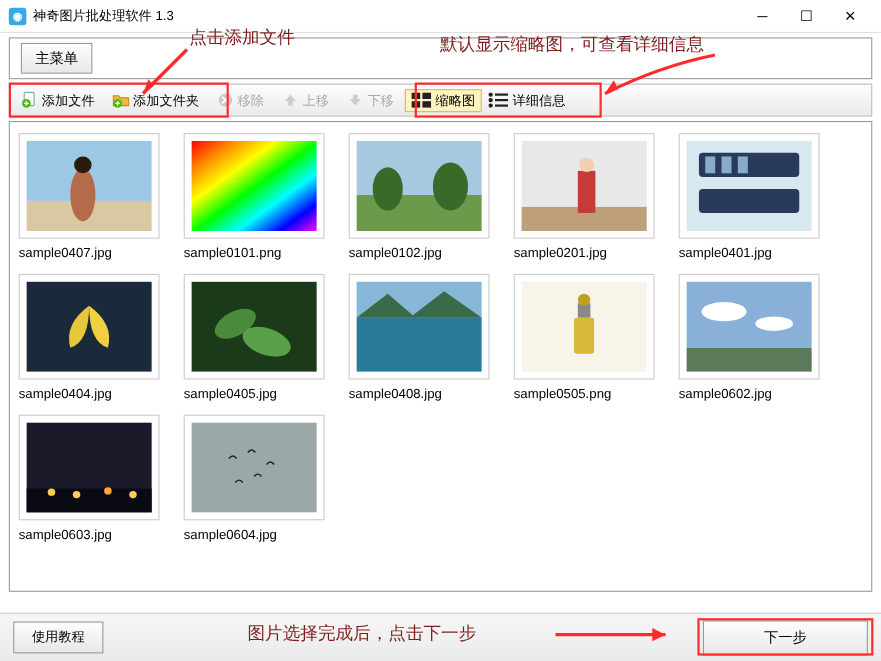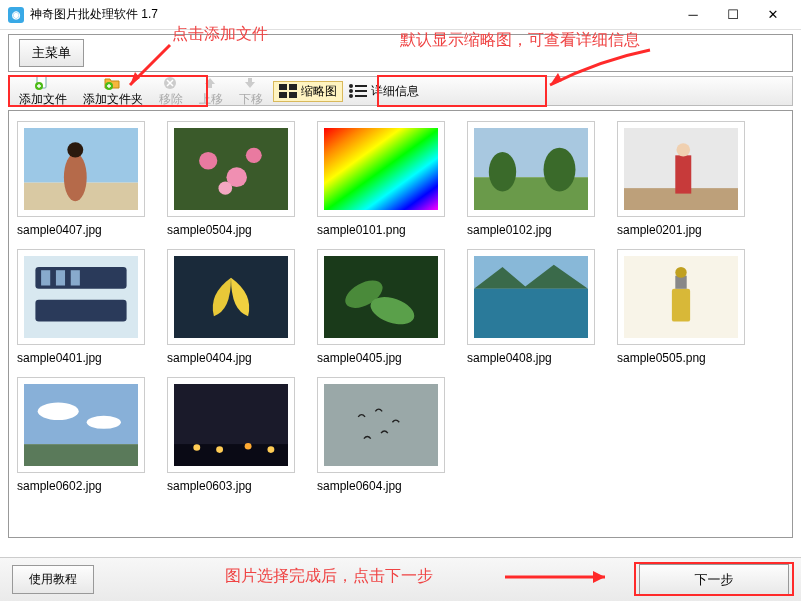--- a/index.html
+++ b/index.html
@@ -7,51 +7,51 @@
 .titlebar { height: 30px; background: #fff; border-bottom: 1px solid #e0e0e0; display: flex; align-items: center; padding: 0 8px; }
 .titlebar .icon { width: 16px; height: 16px; background: #39a9e6; border-radius: 3px; margin-right: 6px; display: flex; align-items: center; justify-content: center; color: #fff; font-size: 10px; font-weight: bold; }
 .titlebar .title { flex: 1; font-size: 12px; }
 .titlebar .winbtn { width: 40px; height: 28px; display: flex; align-items: center; justify-content: center; cursor: pointer; font-size: 13px; }
 
 .step-header { margin: 4px 8px 0 8px; border: 1px solid #999; display: flex; align-items: center; padding: 6px 10px; height: 38px; }
 .step-header .steptxt { font-size: 16px; flex: 1; }
 .mainmenu-btn { border: 1px solid #999; background: linear-gradient(#fdfdfd,#e8e8e8); padding: 4px 12px; cursor: pointer; font-size: 13px; text-align: right; }
 
 .toolbar { margin: 4px 8px 0 8px; background: linear-gradient(#fdfdfd,#eaeaea); border: 1px solid #bbb; height: 30px; display: flex; align-items: center; padding: 0 4px; position: relative; }
-.tbtn { display: flex; align-items: center; padding: 2px 6px; margin-right: 4px; cursor: pointer; font-size: 12px; flex-direction: column; }
+.tbtn { display: flex; align-items: center; padding: 2px 6px; margin-right: 4px; cursor: pointer; font-size: 12px; }
 .tbtn .tico { width: 16px; height: 16px; margin-right: 3px; }
 .tbtn.disabled { color: #aaa; cursor: default; }
 .redbox1 { position: absolute; border: 2px solid #ff2a2a; left: -1px; top: -2px; width: 200px; height: 32px; pointer-events: none; }
 .redbox2 { position: absolute; border: 2px solid #ff2a2a; left: 368px; top: -2px; width: 170px; height: 32px; pointer-events: none; }
 
 .file-area { margin: 4px 8px 0 8px; border: 1px solid #999; height: 428px; overflow: auto; padding: 10px 8px; }
 .grid { display: flex; flex-wrap: wrap; gap: 0 22px; }
 .item { width: 128px; margin-bottom: 12px; }
 .thumb-wrap { width: 128px; height: 96px; border: 1px solid #ccc; background: #fff; display: flex; align-items: center; justify-content: center; padding: 6px; }
 .thumb { width: 100%; height: 100%; }
 .fname { margin-top: 6px; font-size: 12px; }
 
 .footer { position: absolute; left: 0; right: 0; bottom: 0; height: 44px; background: linear-gradient(#f7f7f7,#eaeaea); border-top: 1px solid #ccc; display: flex; align-items: center; padding: 0 12px; }
 .tutorial-btn { border: 1px solid #999; background: linear-gradient(#fdfdfd,#e8e8e8); padding: 5px 16px; cursor: pointer; font-size: 12px; }
 .next-btn { border: 1px solid #999; background: linear-gradient(#fdfdfd,#e8e8e8); padding: 6px 14px; width: 150px; cursor: pointer; font-size: 13px; margin-left: auto; text-align: center; }
 .redbox-next { position: absolute; border: 2px solid #ff2a2a; right: 7px; bottom: 5px; width: 160px; height: 34px; pointer-events: none; }
 
-.annot { position: absolute; color: #ef4444; font-size: 16px; pointer-events: none; font-weight: 500; }
+.annot { position: absolute; color: #7f1d1d; font-size: 16px; pointer-events: none; font-weight: 500; }
 .arrow { position: absolute; pointer-events: none; }
 
 .vbtn { display: flex; align-items: center; padding: 2px 6px; cursor: pointer; }
 .vbtn.active { background: #fff4c1; border: 1px solid #d9b95c; padding: 1px 5px; }
 .vico { display: inline-flex; margin-right: 4px; }
 </style>
 </head>
 <body>
 
 <div class="titlebar">
   <div class="icon">◉</div>
-  <div class="title">神奇图片批处理软件 1.7</div>
+  <div class="title">神奇图片批处理软件 1.3</div>
   <div class="winbtn">─</div>
   <div class="winbtn">☐</div>
   <div class="winbtn close">✕</div>
 </div>
 
 <div class="step-header">
   <button class="mainmenu-btn">主菜单</button>
 </div>
 
 <div class="toolbar">
@@ -129,32 +129,20 @@
             <rect y="50" width="100" height="25" fill="#d9c9a3"></rect>
             <ellipse cx="45" cy="45" rx="10" ry="22" fill="#b56a4a"></ellipse>
             <circle cx="45" cy="20" r="7" fill="#2a1a0e"></circle>
           </svg>
         </div>
         <div class="fname">sample0407.jpg</div>
       </div>
       <div class="item">
         <div class="thumb-wrap">
           <svg class="thumb" viewBox="0 0 100 75" preserveAspectRatio="none">
-            <rect width="100" height="75" fill="#3a5a2a"></rect>
-            <circle cx="30" cy="30" r="8" fill="#e97aa0"></circle>
-            <circle cx="55" cy="45" r="9" fill="#f08fb2"></circle>
-            <circle cx="70" cy="25" r="7" fill="#e97aa0"></circle>
-            <circle cx="45" cy="55" r="6" fill="#f3a7c1"></circle>
-          </svg>
-        </div>
-        <div class="fname">sample0504.jpg</div>
-      </div>
-      <div class="item">
-        <div class="thumb-wrap">
-          <svg class="thumb" viewBox="0 0 100 75" preserveAspectRatio="none">
             <defs>
               <linearGradient id="rb" x1="0" y1="0" x2="1" y2="1">
                 <stop offset="0%" stop-color="#ff0000"></stop>
                 <stop offset="17%" stop-color="#ff8800"></stop>
                 <stop offset="34%" stop-color="#ffff00"></stop>
                 <stop offset="51%" stop-color="#00ff00"></stop>
                 <stop offset="68%" stop-color="#00ffff"></stop>
                 <stop offset="85%" stop-color="#0000ff"></stop>
                 <stop offset="100%" stop-color="#ff00ff"></stop>
               </linearGradient>

